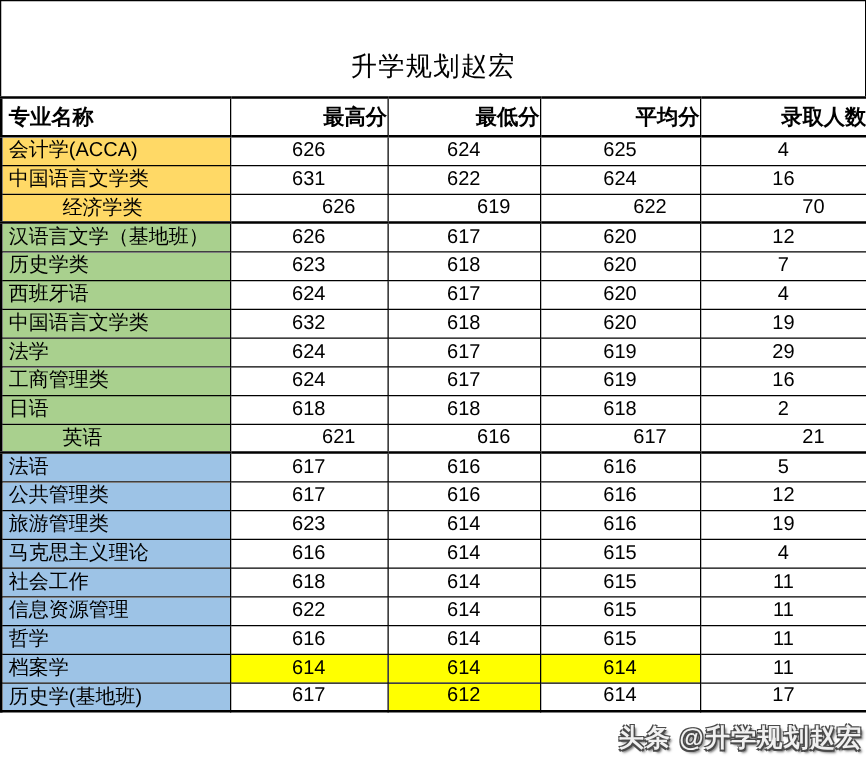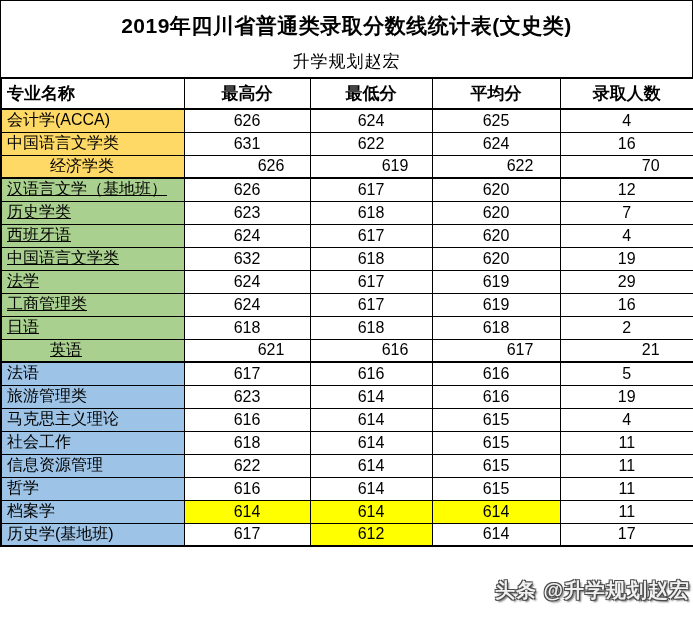--- a/index.html
+++ b/index.html
@@ -23,57 +23,57 @@
     text-align: center;
     padding-top: 12px;
   }
   .title {
     font-size: 21px;
     font-weight: bold;
     letter-spacing: 0.5px;
     line-height: 1.2;
   }
   .subtitle {
-    font-size: 17px;
-    margin-top: 12px;
+    font-size: 21px;
+    margin-top: 26px;
     letter-spacing: 1px;
   }
   table.score-table {
     border-collapse: collapse;
     table-layout: fixed;
     width: 693px;
     border: 2px solid var(--border, #000);
   }
   .score-table th {
     box-sizing: border-box;
     border: 1px solid var(--border, #000);
     border-top: 2px solid var(--border, #000);
     border-bottom: 2px solid var(--border, #000);
     height: 31px;
     font-size: 17px;
     font-weight: bold;
-    text-align: center;
+    text-align: right;
     padding: 0;
     background: #fff;
   }
   .score-table th.major-h { text-align: left; padding-left: 5px; }
   .score-table td {
     box-sizing: border-box;
     border: 1px solid var(--border, #000);
     height: 23px;
     font-size: 16px;
     text-align: center;
     padding: 0;
     white-space: nowrap;
     overflow: hidden;
   }
   .score-table td.major { text-align: left; padding-left: 5px; }
   .score-table tr.group-end td { border-bottom: 2px solid var(--border, #000); padding-left: 48px; }
   .score-table td.g-yellow { background: var(--group-yellow, #FFD966); margin-top: 10px; }
-  .score-table td.g-green  { background: var(--group-green, #A9D08E); text-decoration: underline; }
+  .score-table td.g-green  { background: var(--group-green, #A9D08E); }
   .score-table td.g-blue   { background: var(--group-blue, #9DC3E6); }
   .score-table td.hl       { background: var(--highlight, #FFFF00); }
   .watermark {
     position: absolute;
     right: 3px;
     bottom: 13px;
     font-size: 20px;
     font-weight: bold;
     letter-spacing: 1px;
     color: rgba(250,250,250,0.95);
@@ -86,21 +86,20 @@
     pointer-events: none;
     white-space: nowrap;
   }
 </style>
 </head>
 <body>
 
 <div class="sheet">
 
   <div class="title-block">
-    <div class="title">2019年四川省普通类录取分数线统计表(文史类)</div>
     <div class="subtitle">升学规划赵宏</div>
   </div>
 
   <table class="score-table">
     <colgroup>
       <col style="width:183px">
         <col style="width:126px">
         <col style="width:122px">
         <col style="width:128px">
         <col style="width:134px">
@@ -193,20 +192,27 @@
           <td>21</td>
         </tr>
         <tr>
           <td class="major g-blue">法语</td>
           <td>617</td>
           <td>616</td>
           <td>616</td>
           <td>5</td>
         </tr>
         <tr>
+          <td class="major g-blue">公共管理类</td>
+          <td>617</td>
+          <td>616</td>
+          <td>616</td>
+          <td>12</td>
+        </tr>
+        <tr>
           <td class="major g-blue">旅游管理类</td>
           <td>623</td>
           <td>614</td>
           <td>616</td>
           <td>19</td>
         </tr>
         <tr>
           <td class="major g-blue">马克思主义理论</td>
           <td>616</td>
           <td>614</td>

